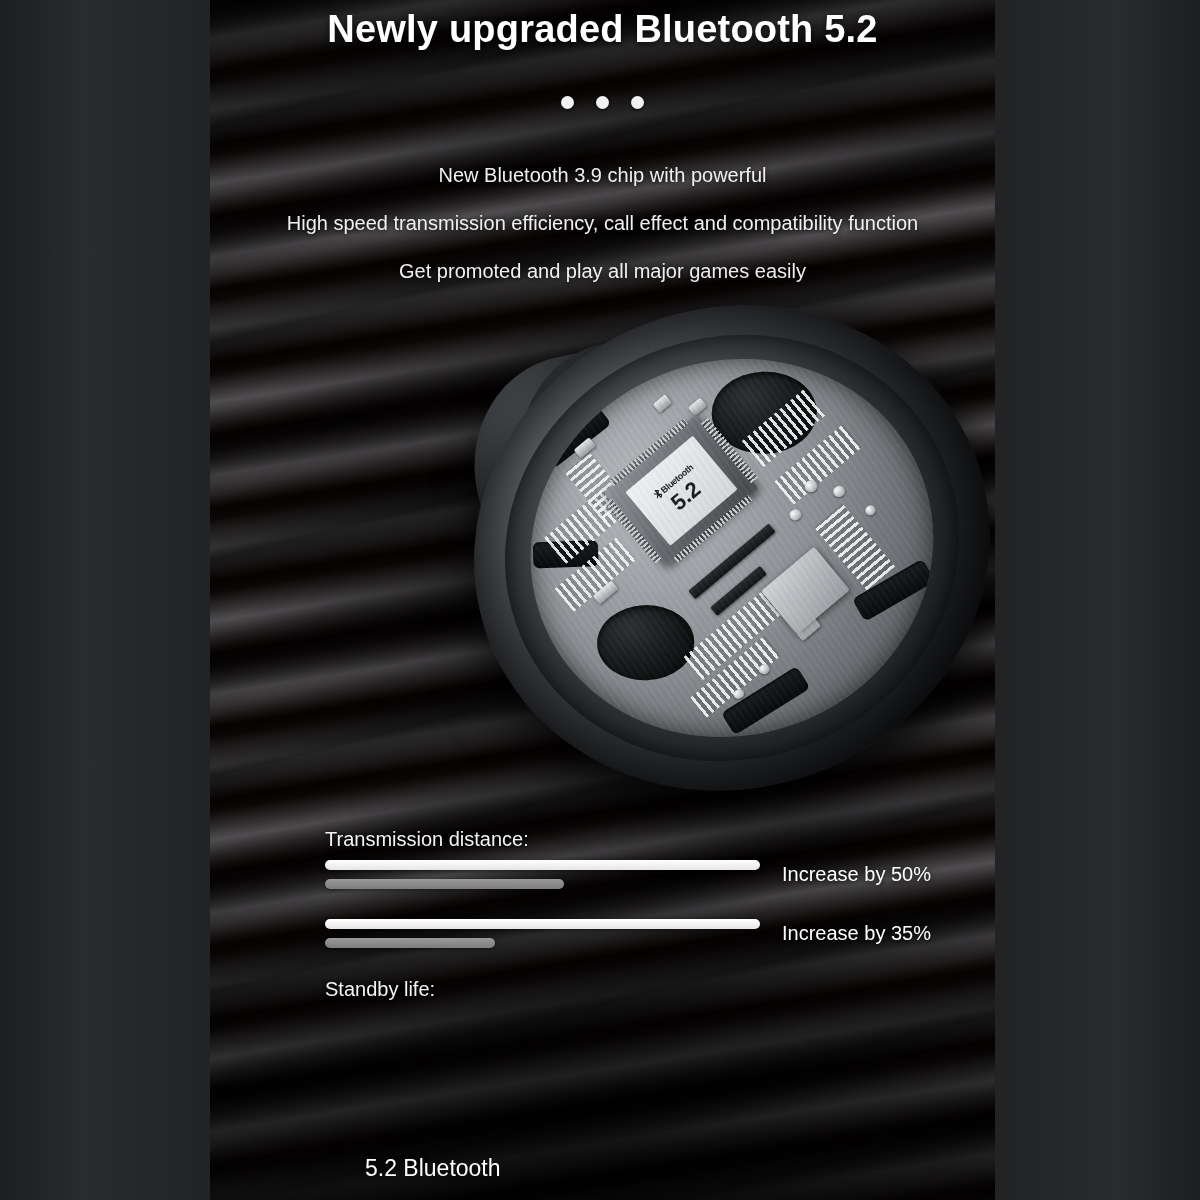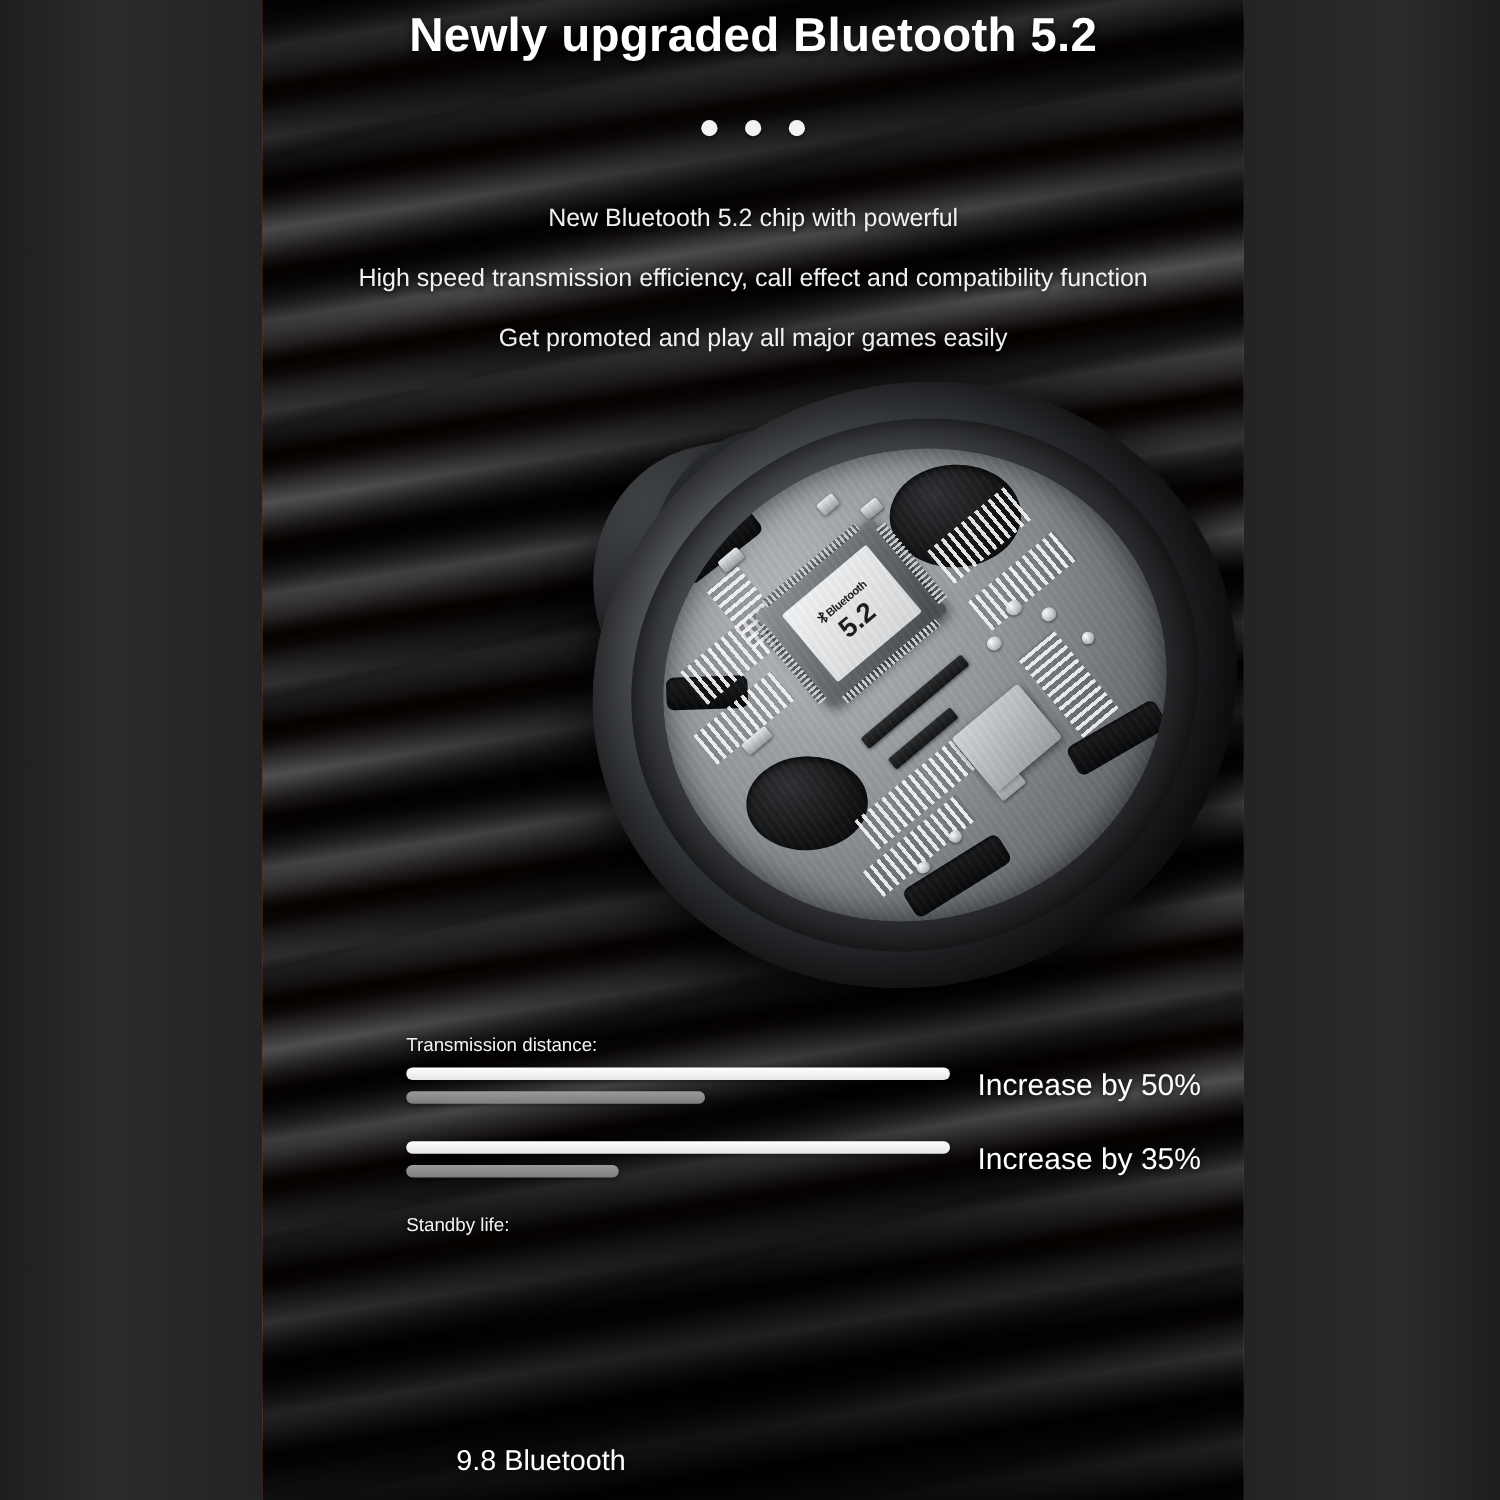--- a/index.html
+++ b/index.html
@@ -325,21 +325,21 @@
     left: 115px;
     top: 828px;
     width: 640px;
   }
   .stat {
     position: relative;
     margin-bottom: 30px;
   }
   .stat-label {
     color: #f3f3f3;
-    font-size: 15px;
+    font-size: 20px;
     margin-bottom: 9px;
     text-shadow: 0 1px 4px rgba(0,0,0,0.85);
   }
   .bar-row {
     display: flex;
     align-items: center;
   }
   .bars { position: relative; }
   .bar {
     height: 10px;
@@ -349,21 +349,21 @@
   }
   .bar-sub {
     height: 10px;
     margin-top: 9px;
     border-radius: 5px;
     background: linear-gradient(180deg, #9a9a9a 0%, #7d7d7d 100%);
     box-shadow: 0 1px 4px rgba(0,0,0,0.5);
   }
   .stat-value {
     color: #ffffff;
-    font-size: 24px;
+    font-size: 20px;
     margin-left: 22px;
     text-shadow: 0 1px 5px rgba(0,0,0,0.85);
     white-space: nowrap;
   }
 
   .footer {
     position: absolute;
     left: 155px;
     top: 1155px;
     color: #ffffff;
@@ -386,21 +386,21 @@
     <div class="fabric3"></div>
 
     <div class="headline">Newly upgraded Bluetooth 5.2</div>
 
     <div class="dots">
       <span class="dot"></span>
       <span class="dot"></span>
       <span class="dot"></span>
     </div>
 
-    <div class="subtext sub1">New Bluetooth 5.2 chip with powerful</div>
+    <div class="subtext sub1">New Bluetooth 3.9 chip with powerful</div>
     <div class="subtext sub3">Get promoted and play all major games easily</div>
     <div class="subtext sub2">High speed transmission efficiency, call effect and compatibility function</div>
 
     <div class="product">
       <div class="bud-body"></div>
       <div class="bud-body2"></div>
 
       <div class="housing">
         <div class="housing-rim"></div>
 
@@ -486,16 +486,16 @@
           <div class="stat-value">Increase by 35%</div>
         </div>
       </div>
 
       <div class="stat">
         <div class="stat-label">Standby life:</div>
       </div>
 
     </div>
 
-    <div class="footer">9.8 Bluetooth</div>
+    <div class="footer">5.2 Bluetooth</div>
 
   </div>
 </div>
 
 </body></html>

